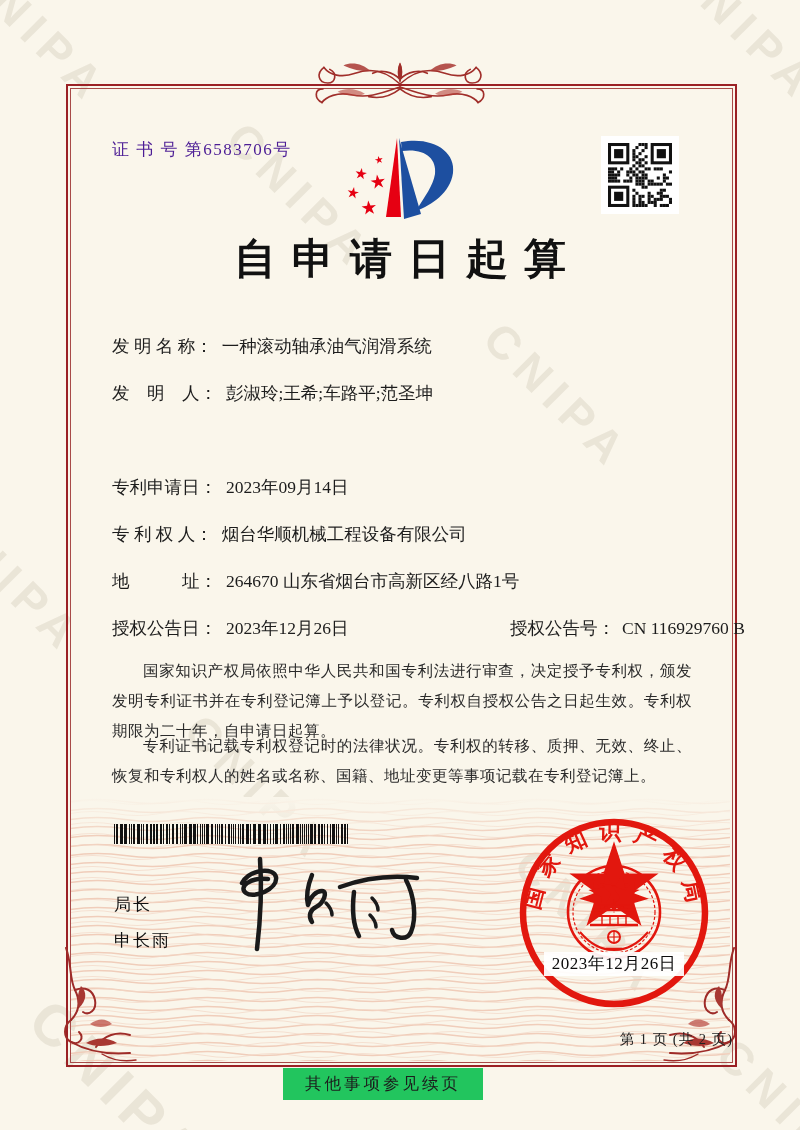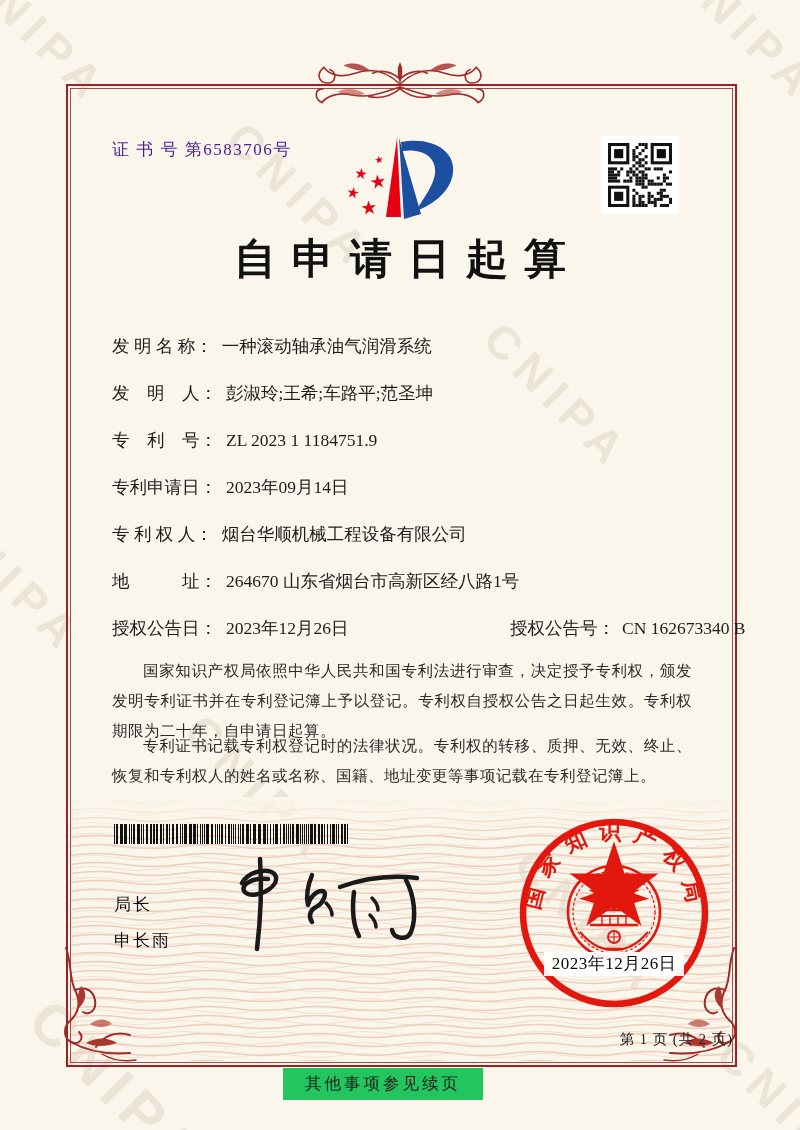--- a/index.html
+++ b/index.html
@@ -295,36 +295,33 @@
   </div>
 
   <div class="title">自申请日起算</div>
 
   <div class="fieldrow" style="top:334px;">
     <span class="lbl">发 明 名 称</span><span>：</span><span class="val">一种滚动轴承油气润滑系统</span>
   </div>
   <div class="fieldrow" style="top:381px;">
     <span class="lbl">发　明　人</span><span>：</span><span class="val">彭淑玲;王希;车路平;范圣坤</span>
   </div>
-  <div class="fieldrow" style="top:428px;">
-    <span class="lbl">专　利　号</span><span>：</span><span class="val">ZL 2023 1 1184751.9</span>
-  </div>
   <div class="fieldrow" style="top:475px;">
     <span class="lbl">专利申请日</span><span>：</span><span class="val">2023年09月14日</span>
   </div>
   <div class="fieldrow" style="top:522px;text-align:right;">
     <span class="lbl">专 利 权 人</span><span>：</span><span class="val">烟台华顺机械工程设备有限公司</span>
   </div>
   <div class="fieldrow" style="top:569px;">
     <span class="lbl">地　　　址</span><span>：</span><span class="val">264670 山东省烟台市高新区经八路1号</span>
   </div>
   <div class="fieldrow" style="top:616px;width:620px;">
     <span class="lbl">授权公告日</span><span>：</span><span class="val">2023年12月26日</span>
     <span class="field2">
-      <span class="lbl">授权公告号</span><span>：</span><span class="val">CN 162673340 B</span>
+      <span class="lbl">授权公告号</span><span>：</span><span class="val">CN 116929760 B</span>
     </span>
   </div>
 
   <div class="bodytext" style="top:731px;">专利证书记载专利权登记时的法律状况。专利权的转移、质押、无效、终止、恢复和专利权人的姓名或名称、国籍、地址变更等事项记载在专利登记簿上。</div>
   <div class="bodytext" style="top:656px;">国家知识产权局依照中华人民共和国专利法进行审查，决定授予专利权，颁发发明专利证书并在专利登记簿上予以登记。专利权自授权公告之日起生效。专利权期限为二十年，自申请日起算。</div>
 
   <svg class="barcode" id="barcode-svg" width="240" height="20">
       <rect x="0" y="0" width="1" height="20" fill="#111"></rect>
       <rect x="2" y="0" width="2" height="20" fill="#111"></rect>
       <rect x="6" y="0" width="3" height="20" fill="#111"></rect>

